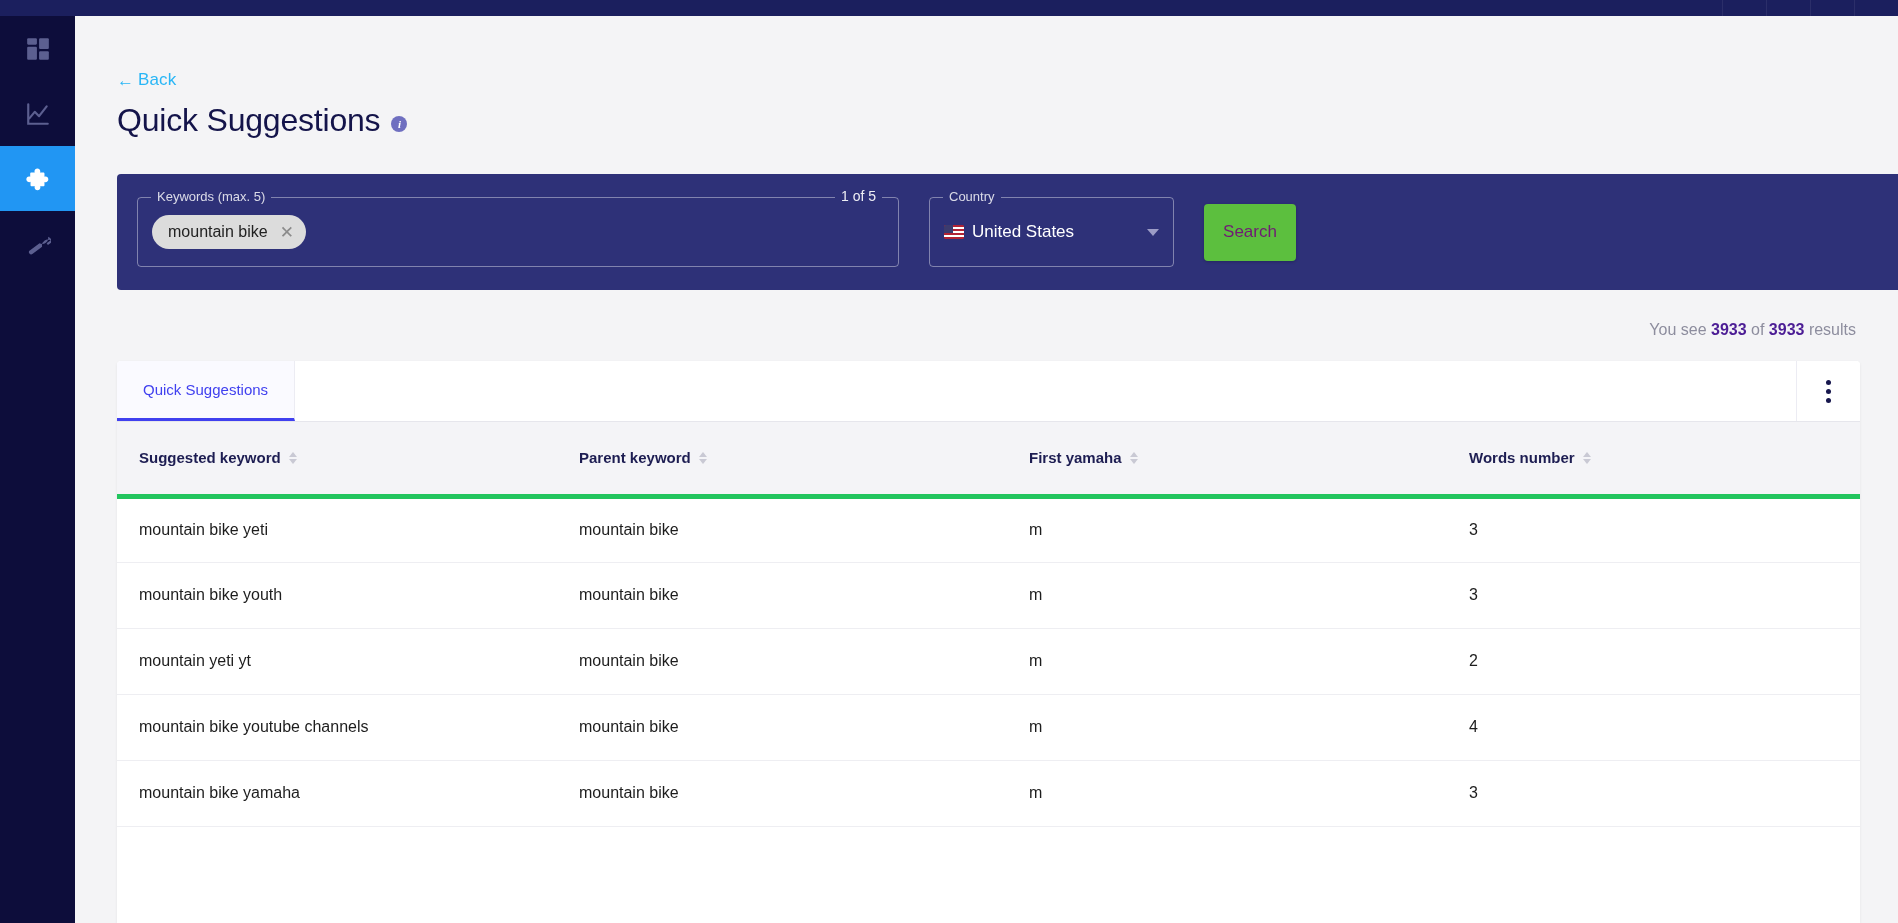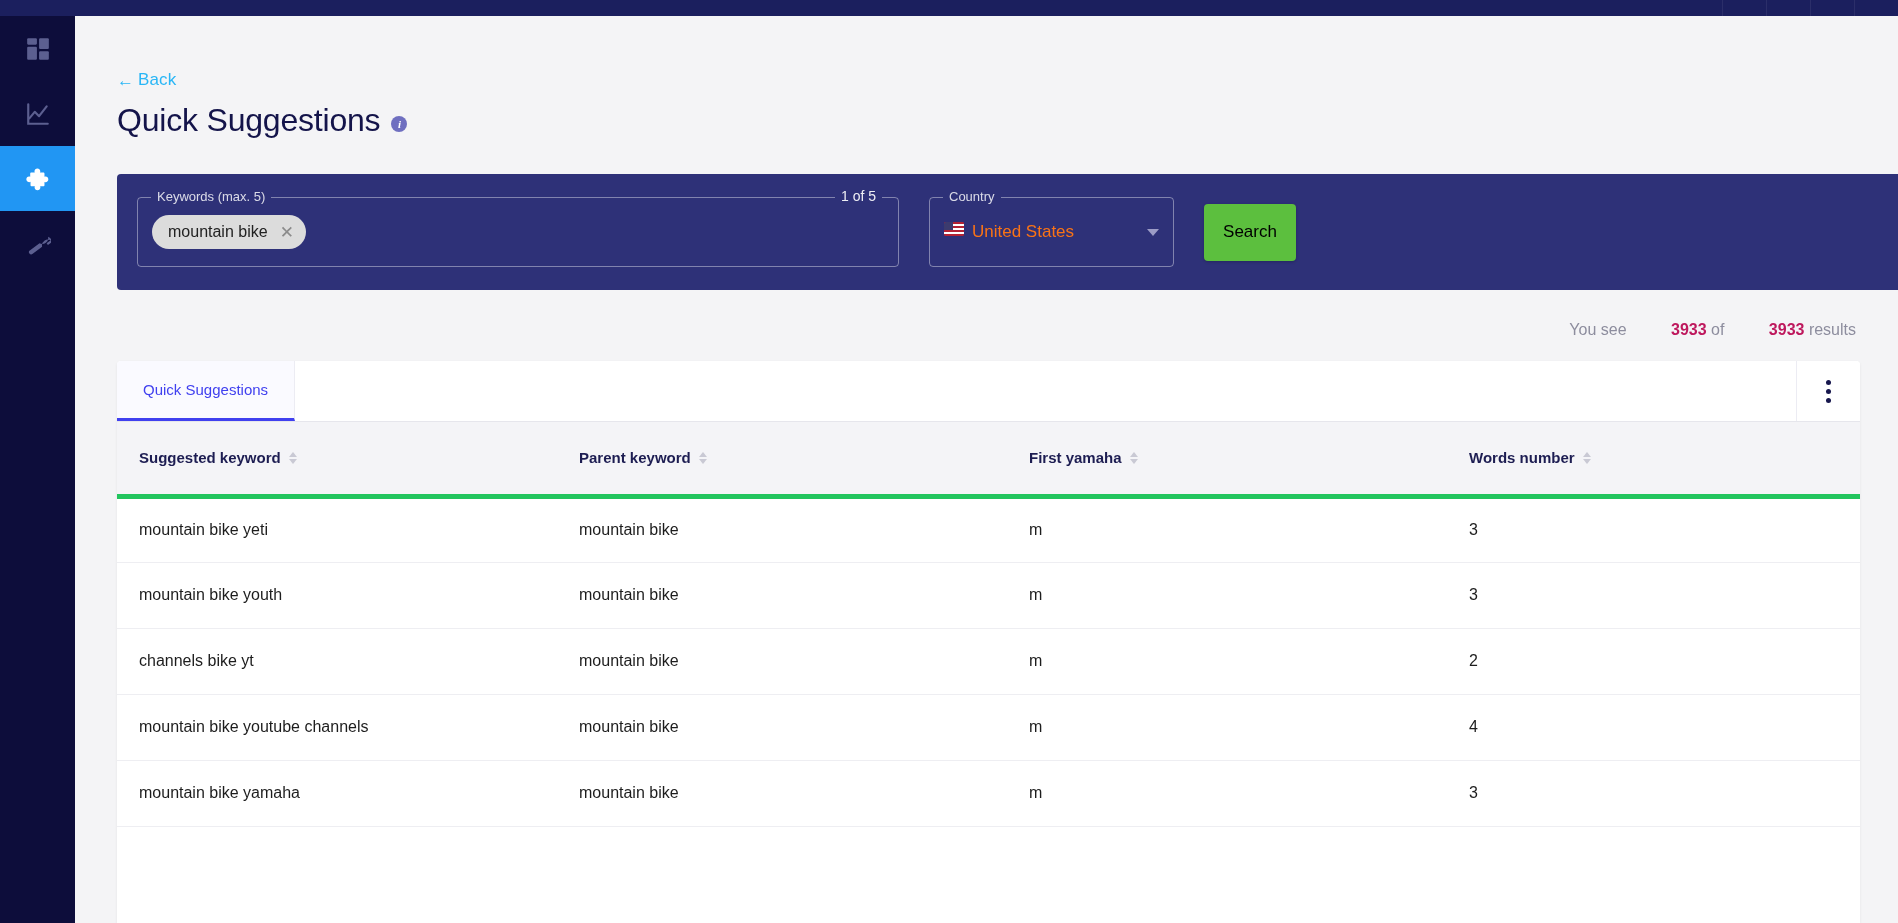--- a/index.html
+++ b/index.html
@@ -99,22 +99,22 @@
     color: #8b8b8b; font-size: 17px; line-height: 1; cursor: pointer;
     font-weight: 300;
   }
 
   .country-field {
     width: 245px; margin-left: 30px;
     display: flex; align-items: center; padding: 0 14px;
     cursor: pointer;
   }
   .country-value {
-    display: flex; align-items: flex-start; gap: 8px;
-    color: #f97316; font-size: 17px; flex: 1;
+    display: flex; align-items: center; gap: 8px;
+    color: #ffffff; font-size: 17px; flex: 1;
   }
   .flag {
     width: 20px; height: 14px; border-radius: 2px; position: relative;
     overflow: hidden; background: #b22234; flex: none;
     display: inline-block;
   }
   .flag .stripes {
     position: absolute; inset: 0;
     background: repeating-linear-gradient(
       to bottom, #b22234 0 2px, #ffffff 2px 4px);
@@ -124,33 +124,33 @@
     background: #3c3b6e;
   }
   .caret {
     width: 0; height: 0;
     border-left: 6px solid transparent; border-right: 6px solid transparent;
     border-top: 7px solid #9c9cc6;
   }
 
   .search-btn {
     margin-left: 30px; width: 92px; height: 57px;
-    background: #5cbf3e; color: #000000;
+    background: #5cbf3e; color: #701a75;
     border: none; border-radius: 4px;
     font-size: 17px; font-family: inherit;
     cursor: pointer;
     box-shadow: 0 1px 3px rgba(0,0,0,0.22);
   }
 
   
   .results-count {
     position: absolute; top: 305px; right: 42px;
     font-size: 16px; color: #8d8d9e;
   }
-  .results-count .num { color: #be185d; font-weight: 700; margin-left: 40px; }
+  .results-count .num { color: #4c1d95; font-weight: 700; }
 
   
   .card {
     position: absolute; top: 345px; left: 42px;
     width: 1743px; height: 562px;
     background: #fff; border-radius: 4px 4px 0 0;
     box-shadow: 0 1px 3px rgba(0,0,0,0.07);
     overflow: hidden;
   }
   .tabs-row {
@@ -355,21 +355,21 @@
               <td class="col-letter">m</td>
               <td class="col-words">3</td>
             </tr>
             <tr>
               <td class="col-kw">mountain bike youth</td>
               <td class="col-parent">mountain bike</td>
               <td class="col-letter">m</td>
               <td class="col-words">3</td>
             </tr>
             <tr>
-              <td class="col-kw">channels bike yt</td>
+              <td class="col-kw">mountain yeti yt</td>
               <td class="col-parent">mountain bike</td>
               <td class="col-letter">m</td>
               <td class="col-words">2</td>
             </tr>
             <tr>
               <td class="col-kw">mountain bike youtube channels</td>
               <td class="col-parent">mountain bike</td>
               <td class="col-letter">m</td>
               <td class="col-words">4</td>
             </tr>

